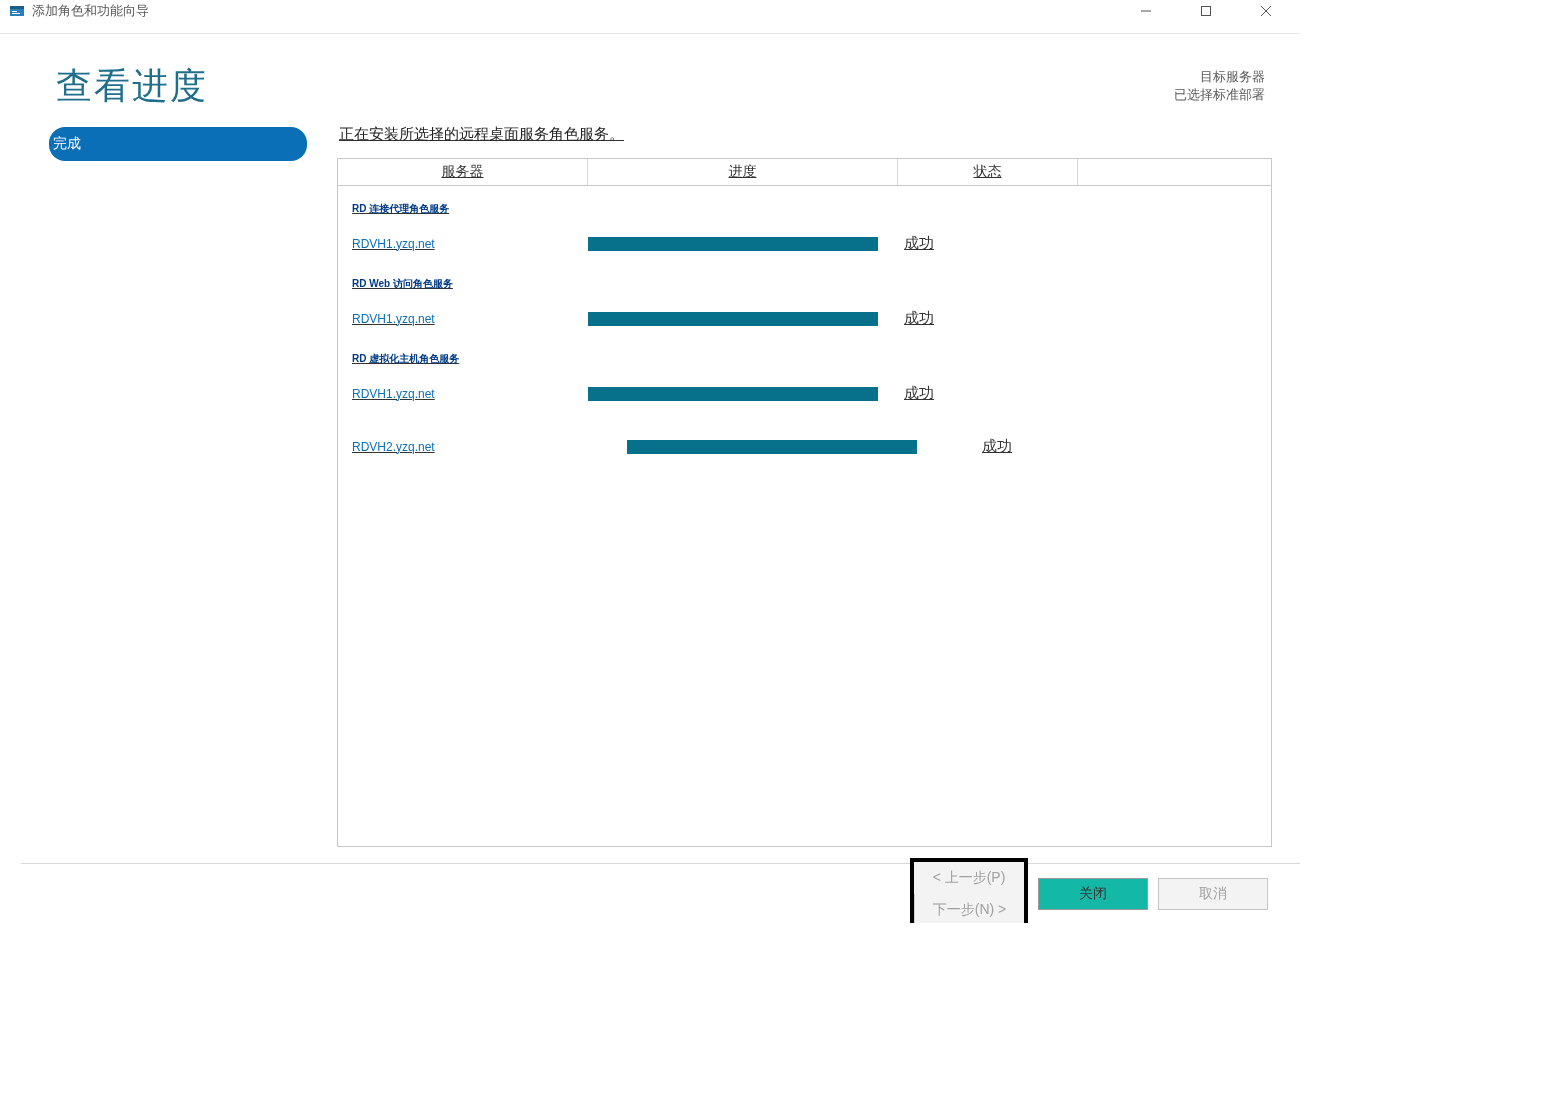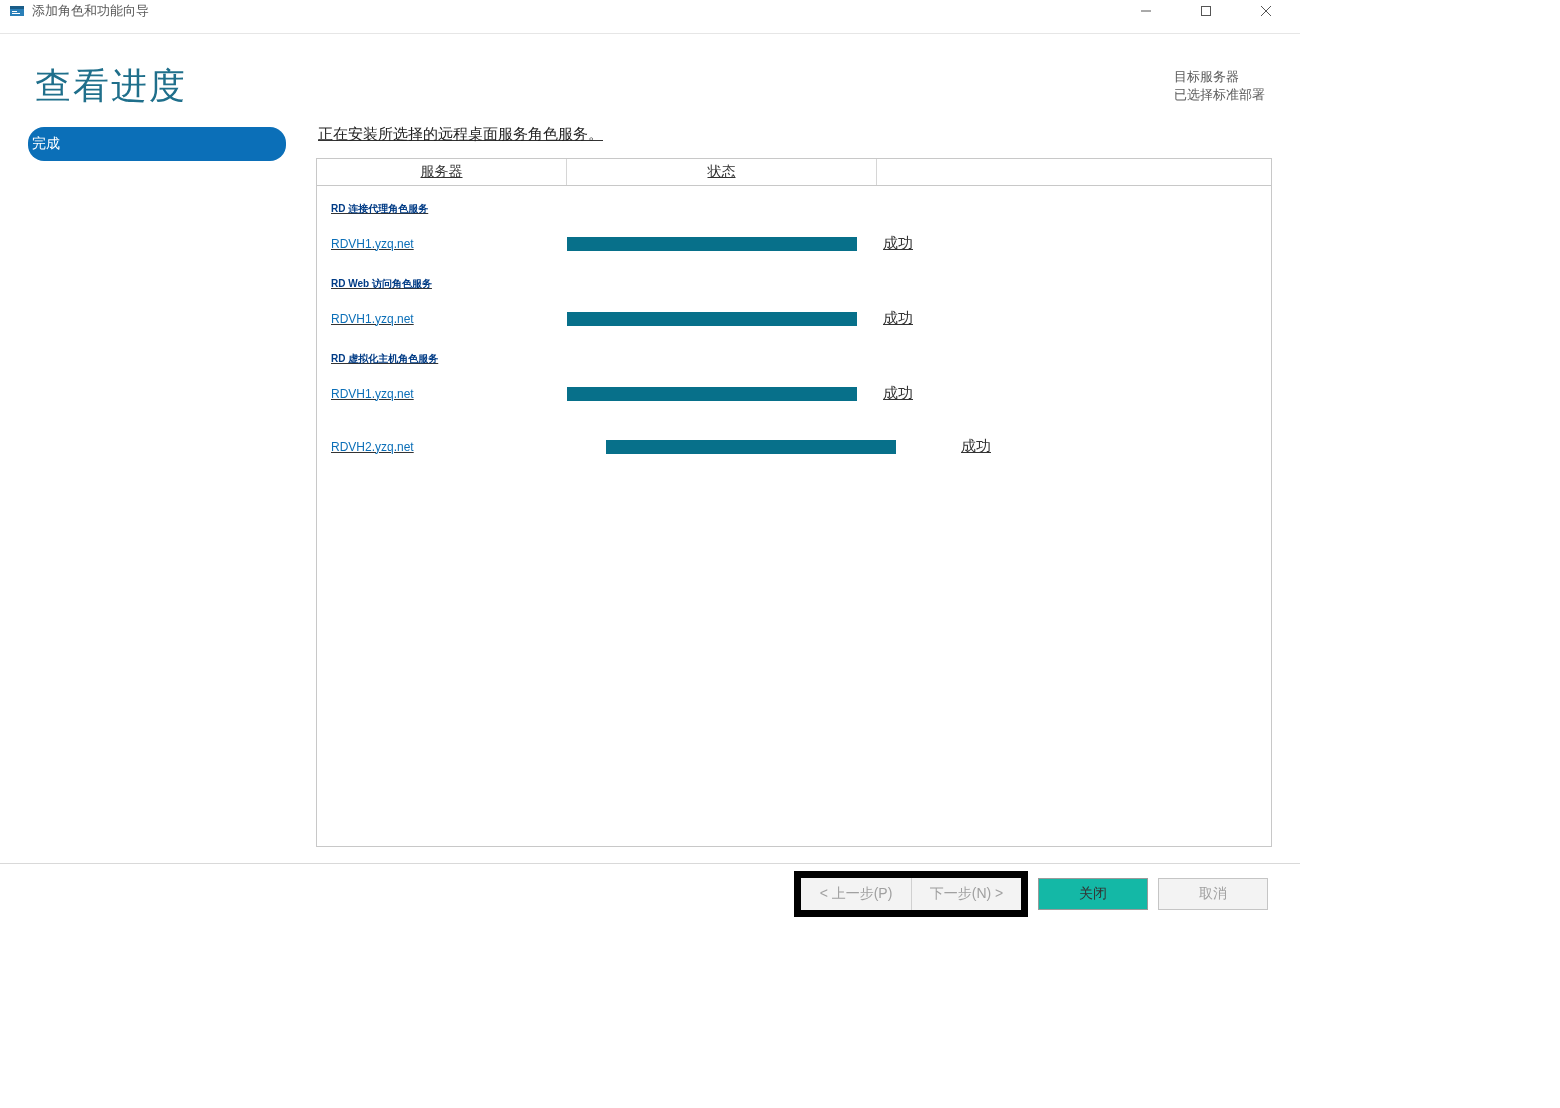--- a/index.html
+++ b/index.html
@@ -47,34 +47,36 @@
       display: flex;
       align-items: center;
       justify-content: center;
       color: #555;
       cursor: default;
     }
     .wizard-body {
       display: flex;
       flex-direction: column;
       height: calc(100% - 34px);
+      margin-left: 21px;
     }
     .header-area {
       padding: 28px 35px 10px 35px;
       display: flex;
       align-items: flex-start;
       justify-content: space-between;
     }
     .page-title {
       font-size: 36px;
       font-weight: 300;
       color: #1f6f8b;
       letter-spacing: 2px;
     }
     .target-info {
+      text-align: right;
       font-size: 13px;
       color: #5a5a5a;
       line-height: 1.4;
       padding-top: 6px;
     }
     .content-row {
       display: flex;
       flex: 1;
       padding: 0 28px 10px 28px;
       min-height: 0;
@@ -173,21 +175,22 @@
       border-top: 1px solid #d9d9d9;
       display: flex;
       justify-content: flex-end;
       align-items: center;
       gap: 10px;
       padding: 0 32px;
       background: #fff;
     }
     .nav-group {
       display: flex;
-      border: 7px solid #000000;
+      border: 4px solid #000000;
+      flex-direction: column;
     }
     .nav-btn {
       height: 32px;
       min-width: 110px;
       padding: 0 14px;
       background: #f3f3f3;
       color: #a0a0a0;
       display: flex;
       align-items: center;
       justify-content: center;
@@ -262,20 +265,21 @@
     <div class="sidebar">
       <div class="sidebar-item active">完成</div>
     </div>
 
     <div class="main-pane">
       <div class="instruction">正在安装所选择的远程桌面服务角色服务。</div>
 
       <div class="grid-wrap">
         <div class="grid-header">
           <div class="gh-cell">服务器</div>
+          <div class="gh-cell">进度</div>
           <div class="gh-cell">状态</div>
           <div class="gh-cell"></div>
         </div>
         <div class="grid-body">
 
           <div class="group-title first">RD 连接代理角色服务</div>
           <div class="svc-row">
             <div class="svc-server">RDVH1.yzq.net</div>
             <div class="svc-progress">
                 <div class="progress-bar"></div>

